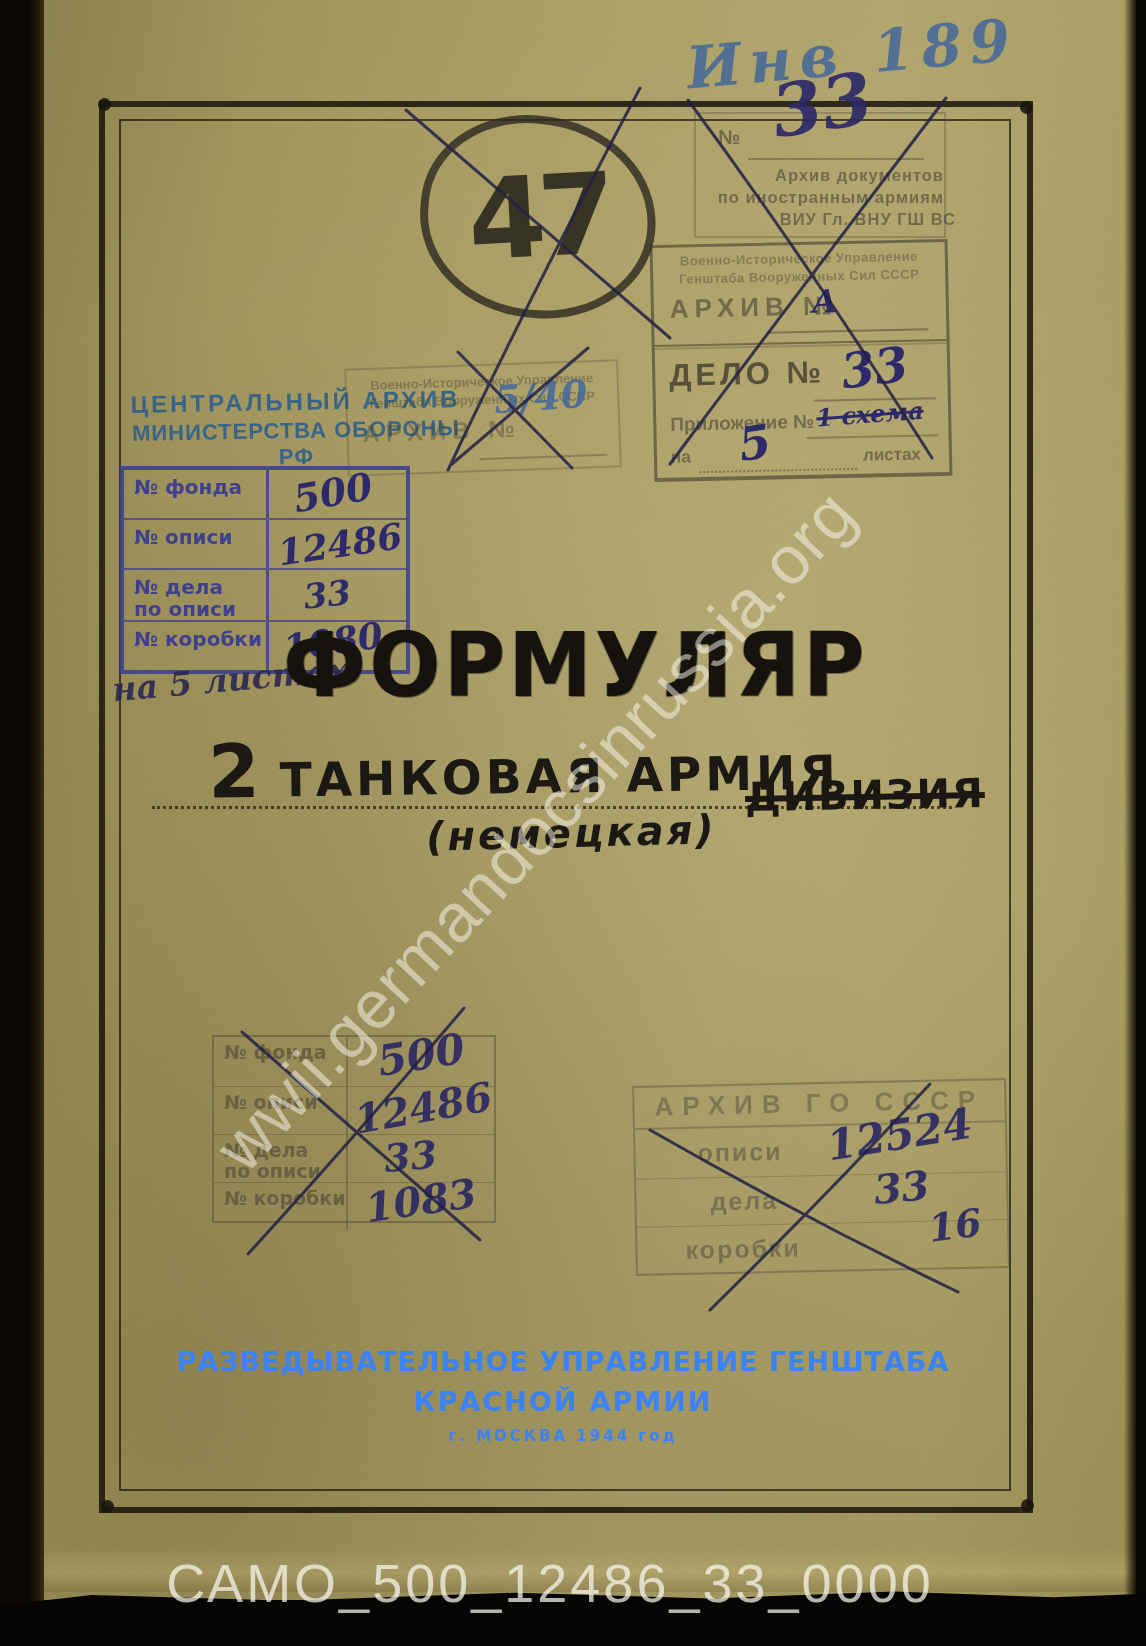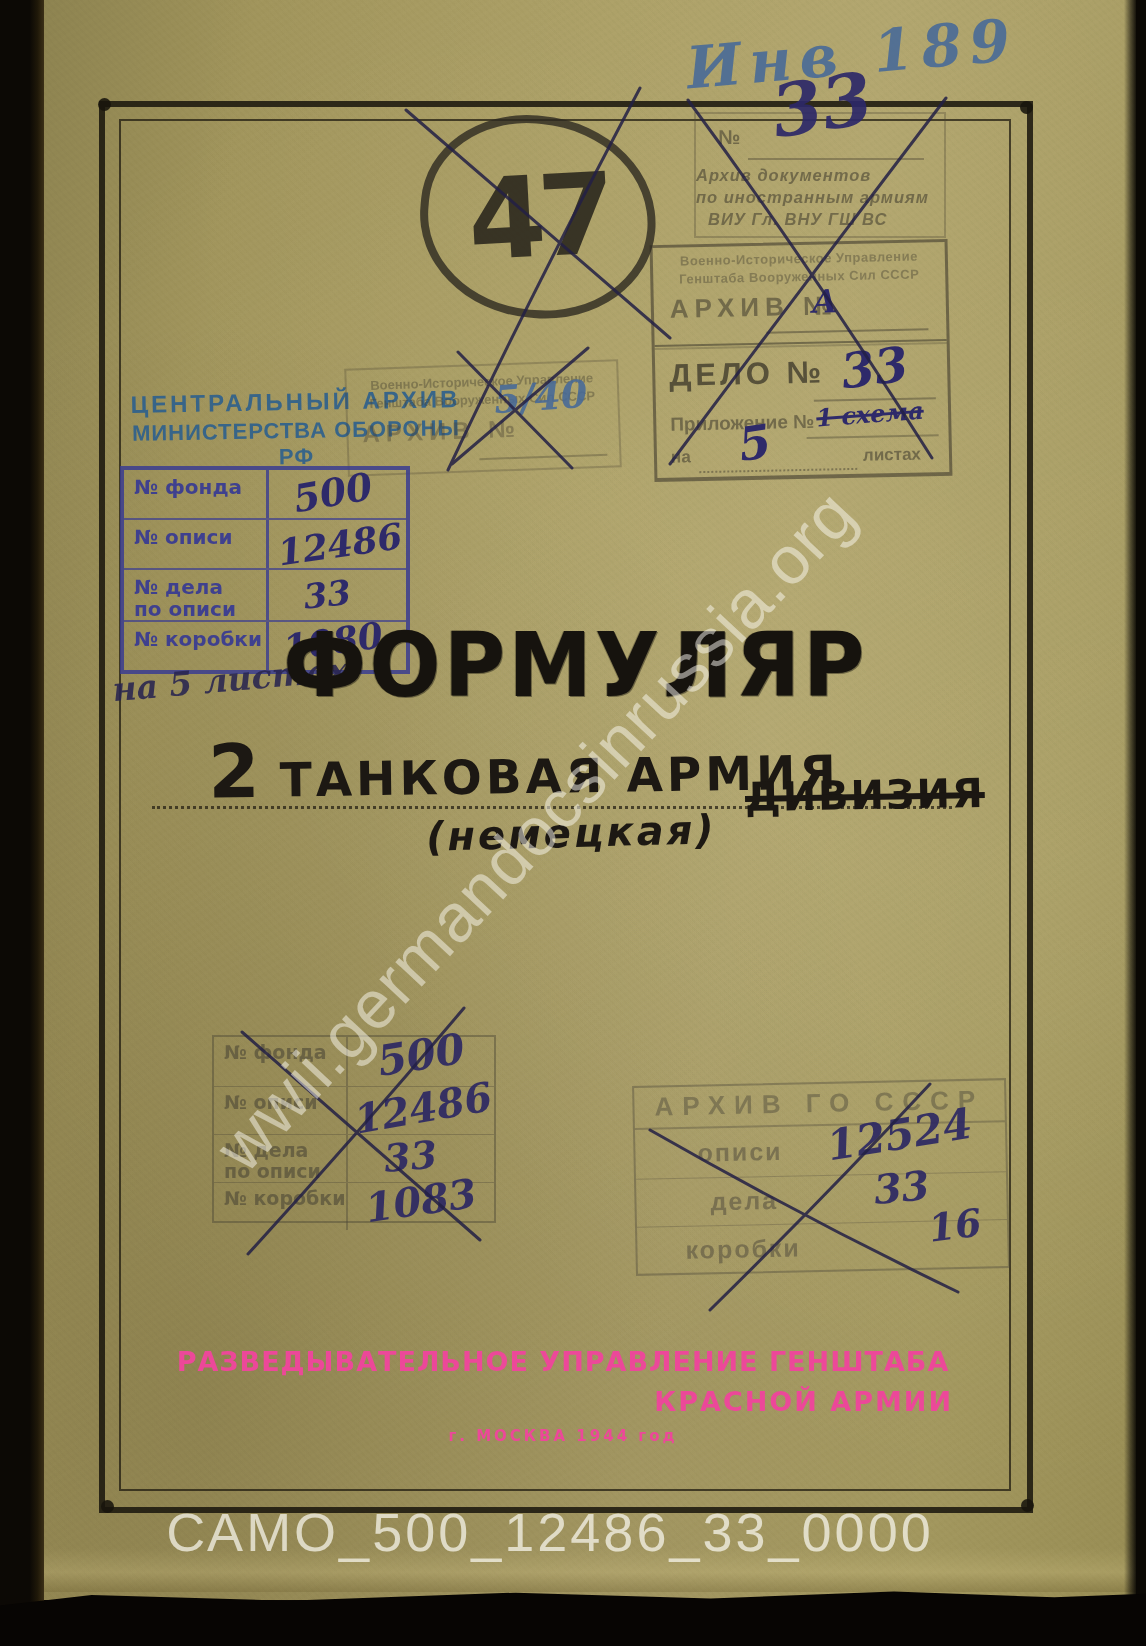--- a/index.html
+++ b/index.html
@@ -38,21 +38,21 @@
   .faint{color:rgba(72,66,50,0.60);}
   .vfaint{color:rgba(72,66,50,0.42);}
   .stamp-border{border:2px solid rgba(72,66,50,0.30);}
   .hw{font-family:"DejaVu Serif",serif;font-style:italic;font-weight:bold;color:#2e2a6a;white-space:nowrap;}
   .hw-blue{color:rgba(70,105,152,0.88);}
 
   
   .stamp1{left:694px;top:112px;width:248px;height:122px;z-index:6;}
   .s1-no{left:22px;top:12px;font-size:20px;font-weight:bold;}
   .s1-line{left:52px;top:44px;width:176px;border-top:2px solid rgba(72,66,50,0.40);}
-  .s1-t{width:100%;text-align:left;font-size:16.5px;font-weight:bold;letter-spacing:1px;font-style:italic;}
+  .s1-t{width:100%;text-align:right;font-size:16.5px;font-weight:bold;letter-spacing:1px;}
 
   
   .stamp2{left:652px;top:242px;width:292px;height:230px;z-index:6;
     border:3px solid rgba(55,50,40,0.55);border-bottom-width:4px;transform:rotate(-1.2deg);}
   .ds-h{width:100%;text-align:center;font-size:13px;font-weight:bold;letter-spacing:.5px;}
   .ds-arhiv-label{left:16px;top:46px;font-size:26px;font-weight:bold;letter-spacing:6px;}
   .ds-arhiv-value{left:158px;top:38px;font-size:32px;}
   .ds-arhiv-line{left:112px;top:86px;width:162px;border-top:2px solid rgba(60,56,44,0.45);}
   .ds-div{left:0;top:97px;width:100%;border-top:2px solid rgba(60,56,44,0.55);box-shadow:0 3px 0 rgba(60,56,44,0.25);}
   .ds-delo-label{left:14px;top:110px;font-size:31px;font-weight:bold;letter-spacing:4px;color:rgba(52,48,38,0.72);}
@@ -132,30 +132,30 @@
     font-size:40px;letter-spacing:2px;color:#1b1712;transform:rotate(-1deg);
     text-decoration:line-through;text-decoration-thickness:6px;}
   .subtitle{left:426px;top:810px;z-index:6;font-family:"DejaVu Sans",sans-serif;font-weight:bold;
     font-style:italic;font-size:40px;letter-spacing:3px;color:#1c1813;transform:rotate(-1.5deg);}
 
   
   .hw-inv{left:686px;top:20px;font-size:58px;letter-spacing:8px;transform:rotate(-5deg);z-index:7;}
   .hw-33top{left:772px;top:62px;font-size:72px;transform:rotate(-9deg);color:rgba(44,40,104,0.92);z-index:7;}
 
   
-  .footer{left:173px;top:1346px;width:780px;z-index:6;text-align:center;color:#ec4899;
+  .footer{left:173px;top:1346px;width:780px;z-index:6;text-align:center;color:#3b82f6;
     font-family:"DejaVu Sans",sans-serif;font-weight:bold;}
   .f1{font-size:27px;letter-spacing:1px;}
-  .f2{font-size:27px;letter-spacing:2px;margin-top:9px;text-align:right;}
+  .f2{font-size:27px;letter-spacing:2px;margin-top:9px;}
   .f3{font-size:15px;letter-spacing:3px;margin-top:10px;}
 
   
   .wm-diag{left:535px;top:830px;z-index:9;transform:translate(-50%,-50%) rotate(-47deg);
     font-size:68px;color:rgba(252,250,242,0.50);white-space:nowrap;letter-spacing:1px;}
-  .wm-bottom{left:550px;top:1501px;z-index:12;transform:translateX(-50%);
+  .wm-bottom{left:550px;top:1552px;z-index:12;transform:translateX(-50%);
     font-size:54px;color:rgba(250,248,240,0.72);white-space:nowrap;letter-spacing:3px;}
 
   svg.crosses{left:0;top:0;z-index:8;pointer-events:none;}
 </style>
 </head>
 <body>
 
 <div id="page">
 
   <div class="abs paper"></div>

